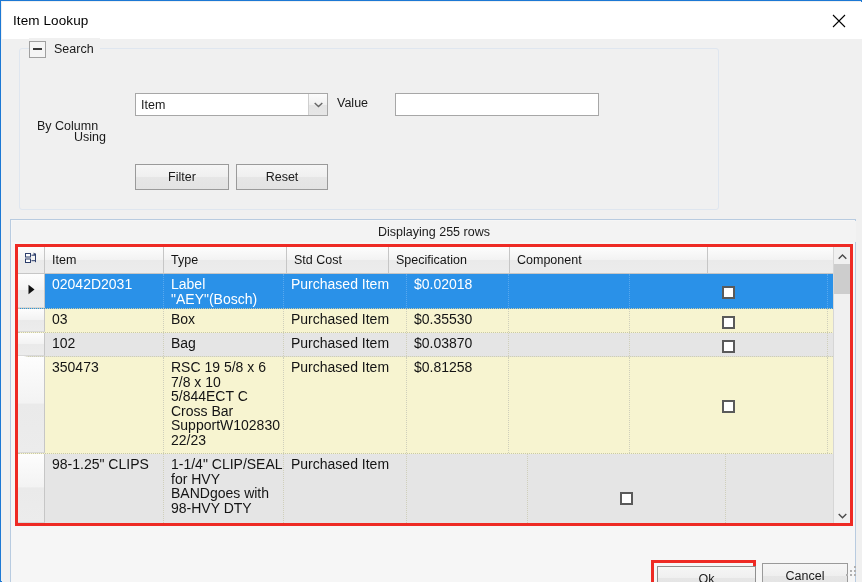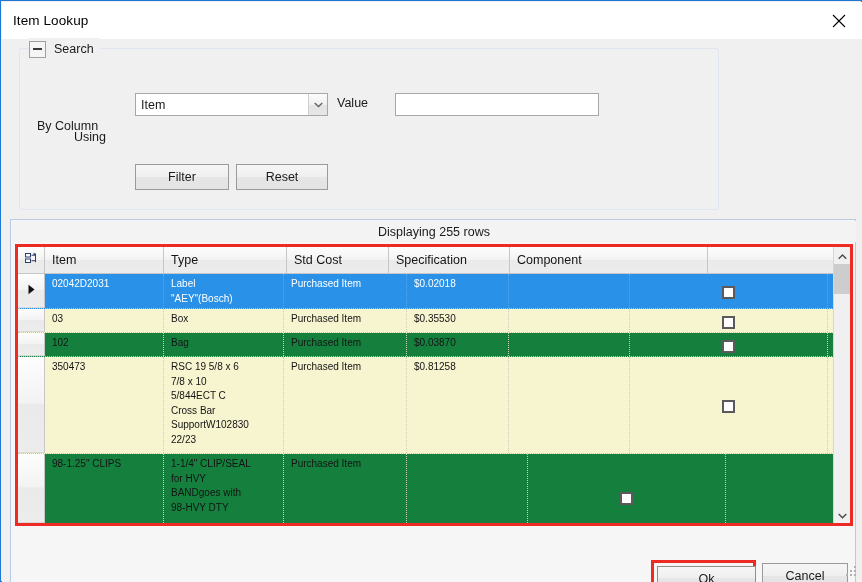--- a/index.html
+++ b/index.html
@@ -236,30 +236,30 @@
     display: flex;
     align-items: center;
     justify-content: center;
   }
   .data-row .rowhdr { border-bottom: 1px solid #d8d8d8; }
 
   .data-row .cell {
     box-sizing: border-box;
     border-right: 1px dotted #cfcfbb;
     padding: 3px 0 0 7px;
-    font-size: 10px;
+    font-size: 14px;
     color: #141414;
     line-height: 14.5px;
     overflow: hidden;
     white-space: pre-line;
   }
   .data-row.selected { background: #2a91e8; }
   .data-row.selected .cell { color: #ffffff; border-right-color: #58a8ee; }
   .data-row.alt { background: #f7f4d0; }
-  .data-row.plain { background: #15803d; }
+  .data-row.plain { background: #e5e5e5; border-radius: 10px; }
 
   .cb {
     width: 13px;
     height: 13px;
     box-sizing: border-box;
     border: 2px solid #5a5a5a;
     background: #ffffff;
     display: inline-block;
   }
   .cell.center {

